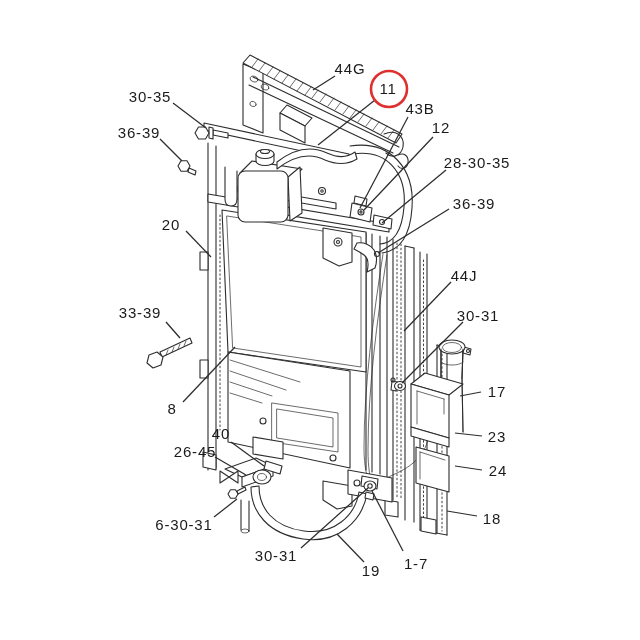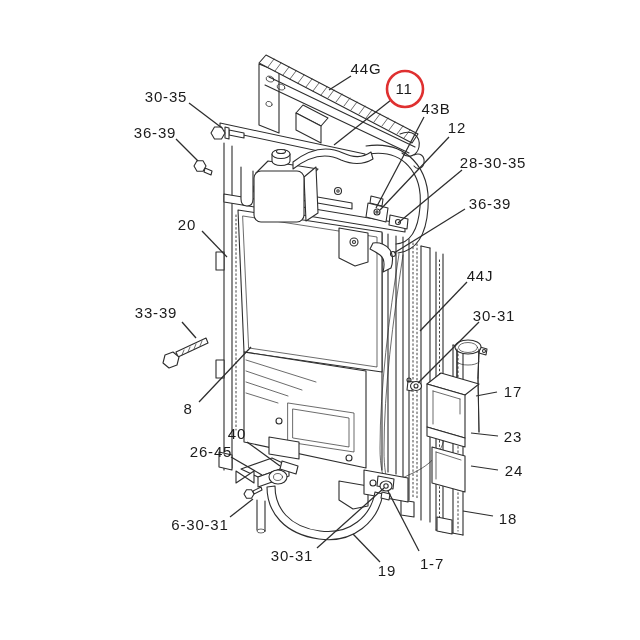--- a/index.html
+++ b/index.html
@@ -1,18 +1,18 @@
 <!DOCTYPE html>
 <html><head>
 <meta charset="utf-8">
 <style>
   html,body { margin:0; padding:0; background:#ffffff; }
   .stage {
     position:relative; width:528px; height:640px; background:#ffffff;
-    font-family:"Liberation Sans", sans-serif; overflow:hidden;margin-left:16px;
+    font-family:"Liberation Sans", sans-serif; overflow:hidden;
   }
   svg { position:absolute; left:0; top:0; }
   .art  { stroke:#2d2d2d; stroke-width:1.1; fill:none; stroke-linejoin:round; stroke-linecap:round; }
   .w    { fill:#ffffff; }
   .thin { stroke-width:0.7; }
   .dot  { stroke-dasharray:1.6 2.6; stroke-width:0.9; }
   .leaders line { stroke:#2d2d2d; stroke-width:1.25; }
   .callout {
     font-family:"Liberation Sans", sans-serif;
     font-size:15px; letter-spacing:0.8px; fill:#1b1b1b;

